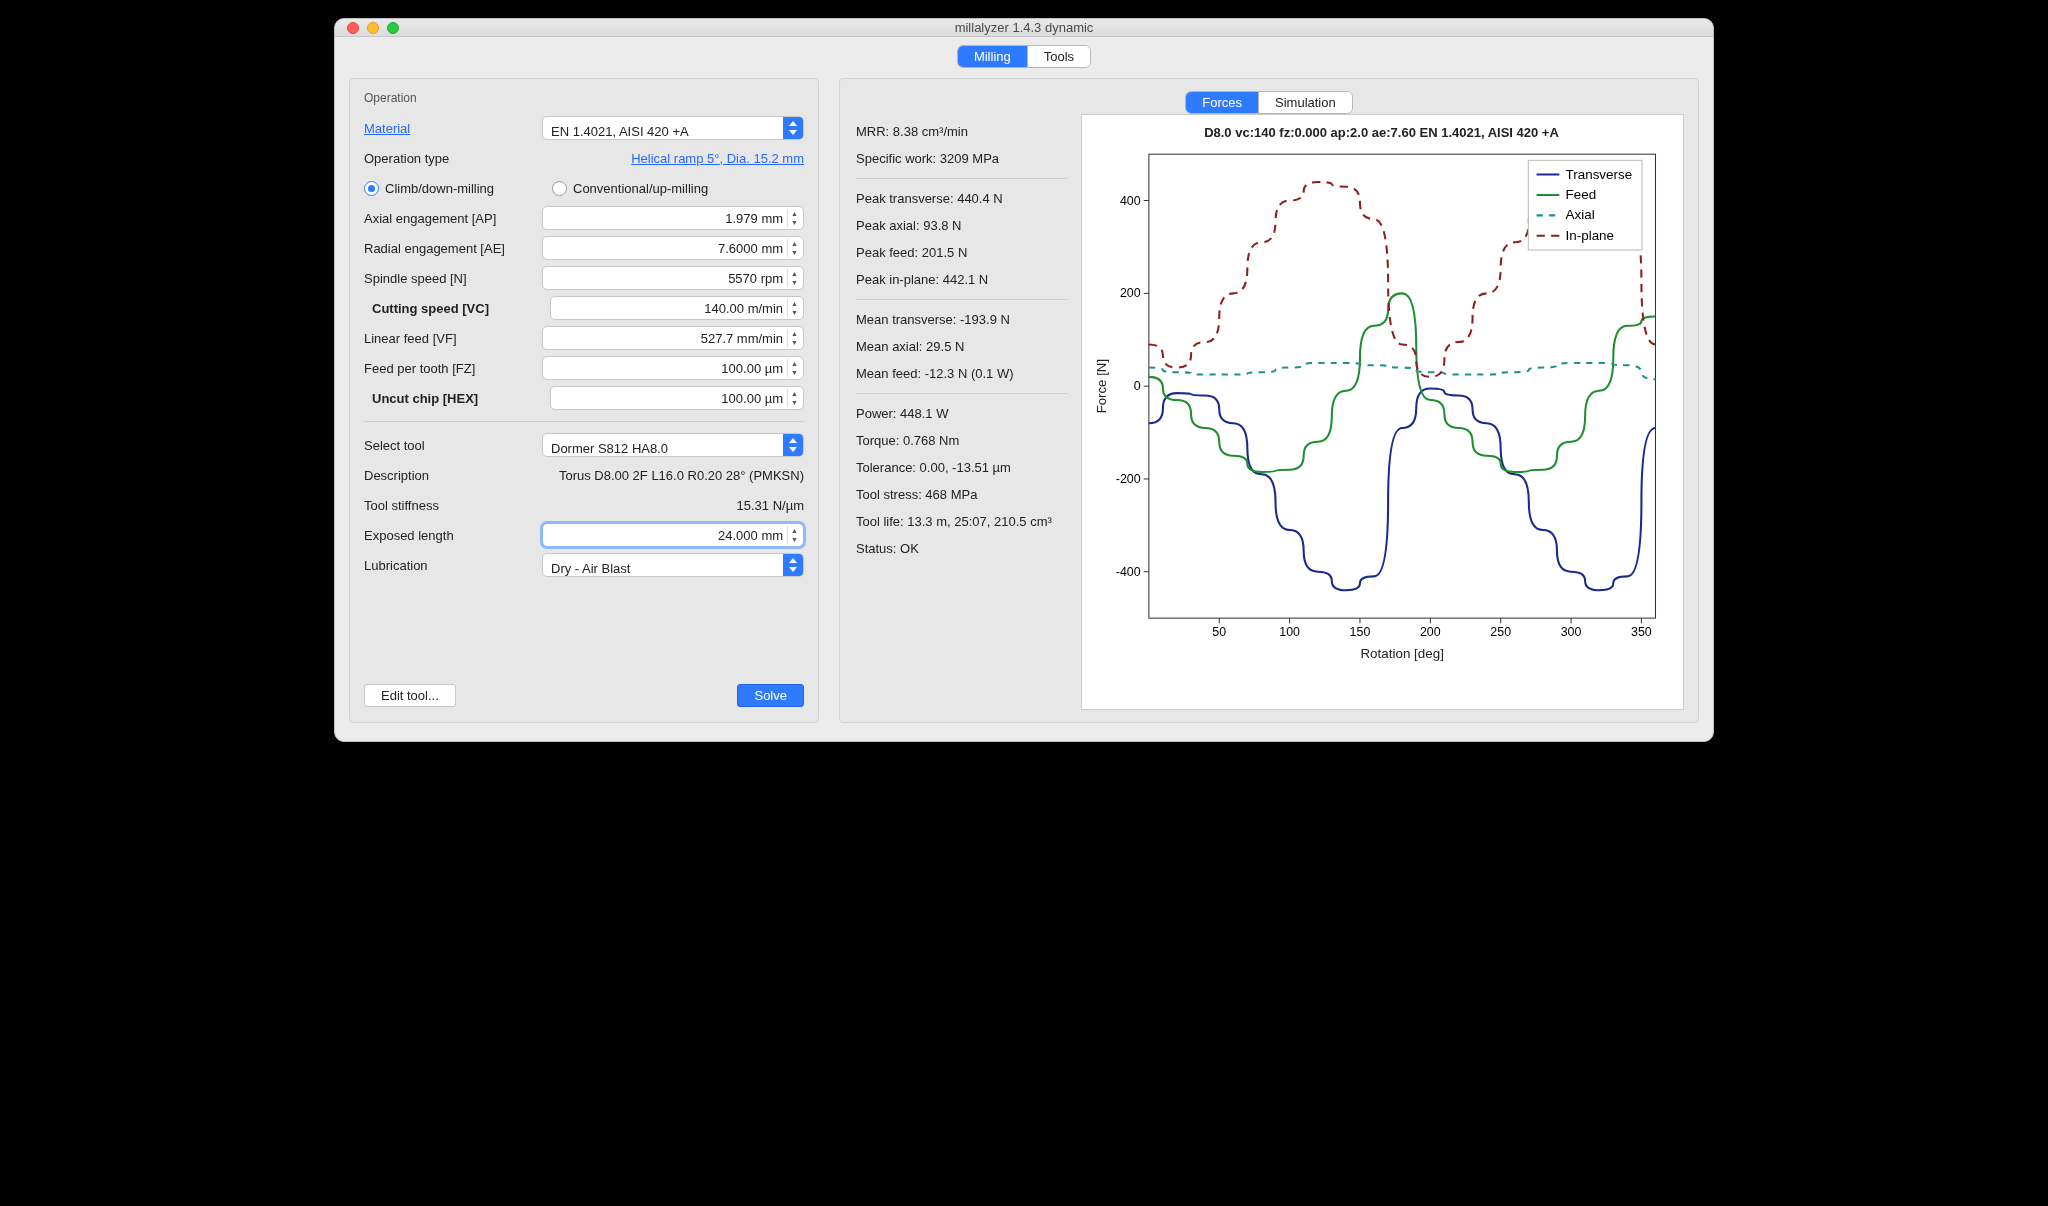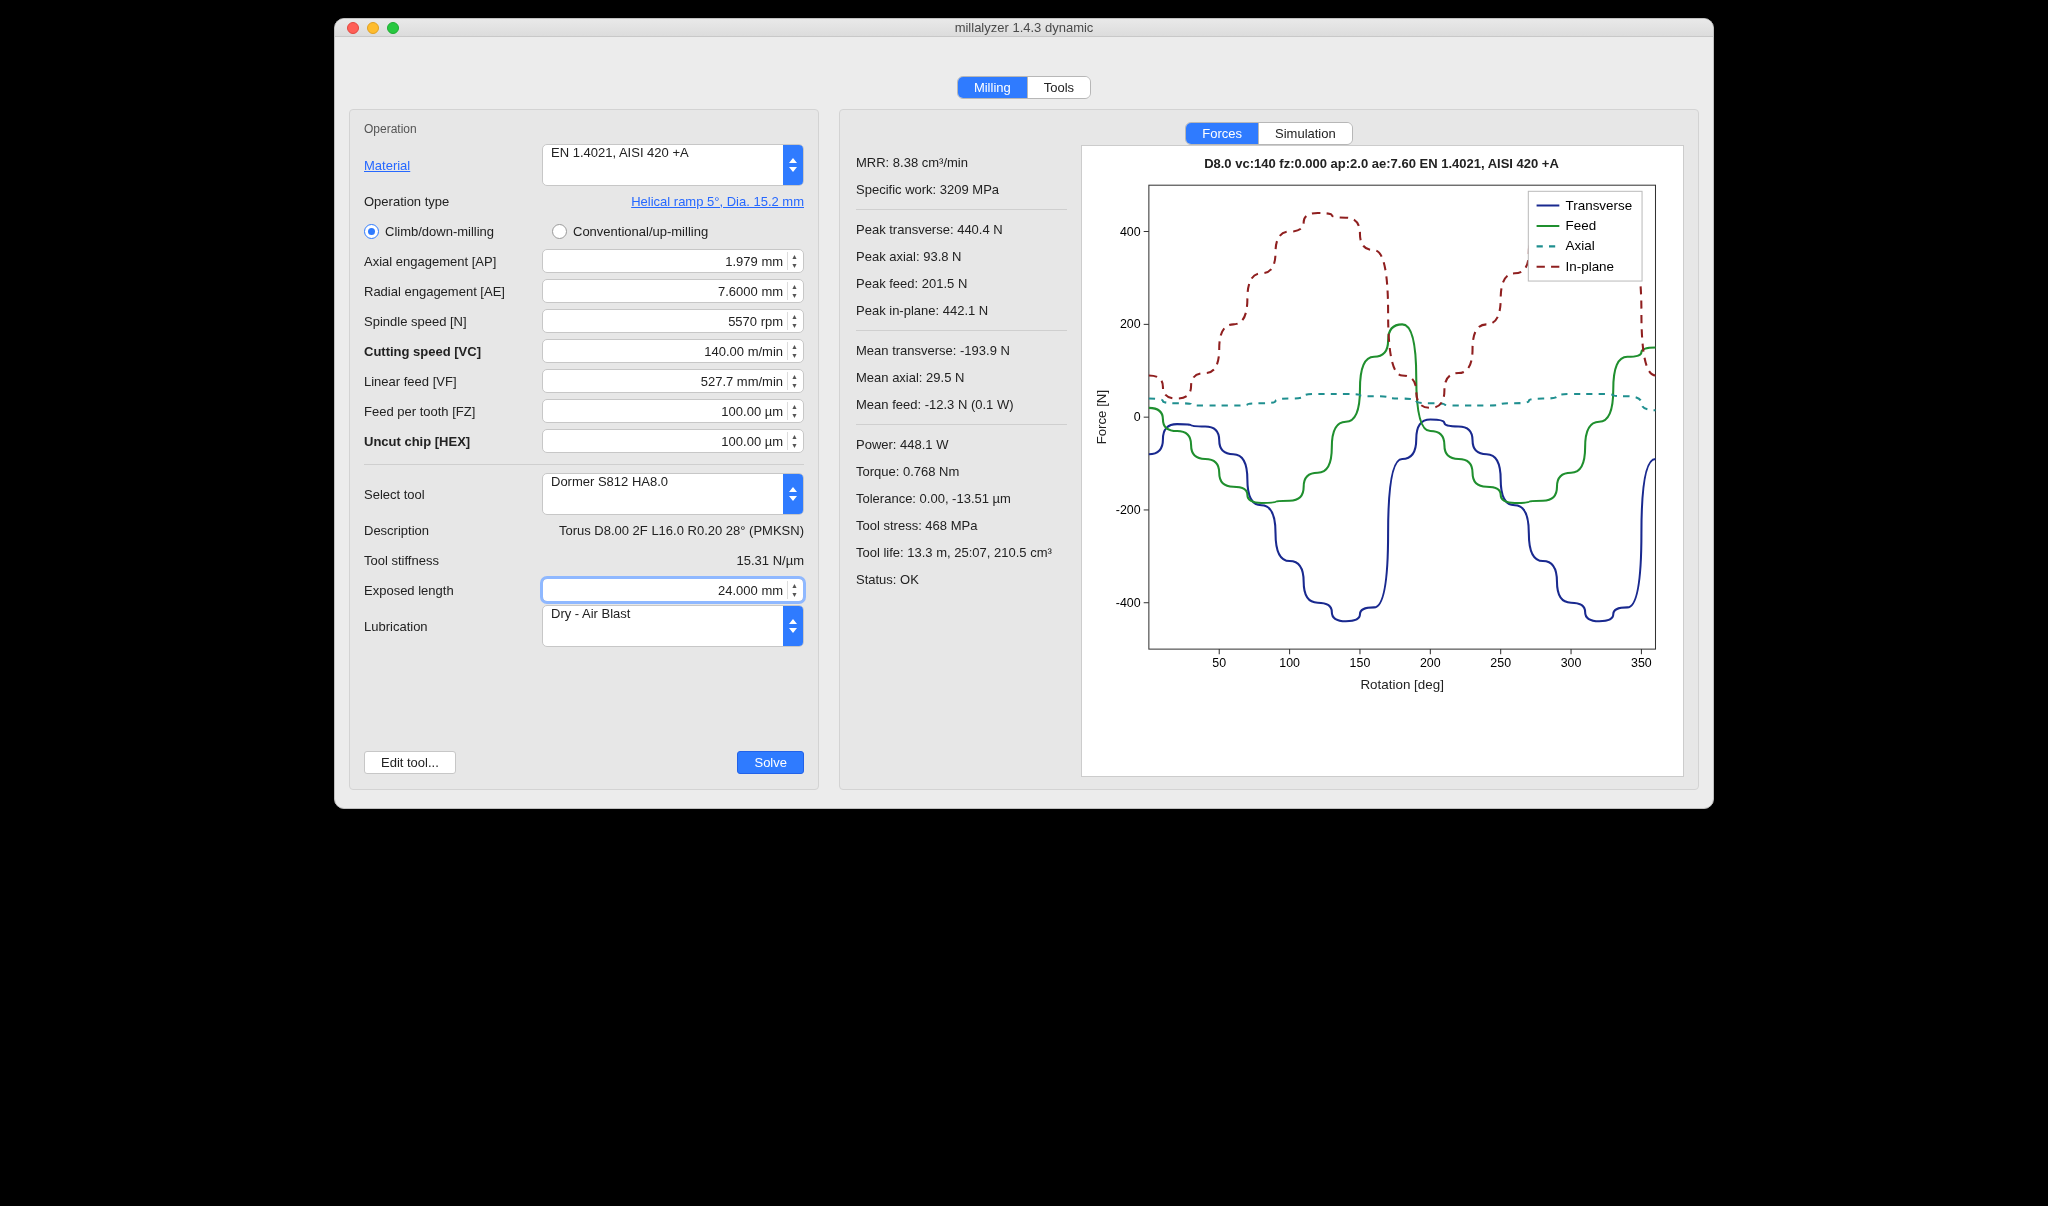--- a/index.html
+++ b/index.html
@@ -30,52 +30,52 @@
     align-items: center;
     position: relative;
   }
   .traffic { display: flex; gap: 8px; position: absolute; left: 12px; }
   .traffic > span { width: 12px; height: 12px; border-radius: 50%; display: inline-block; }
   .tl-close { background: #ff5f57; border: .5px solid #e1473f; }
   .tl-min   { background: #febc2e; border: .5px solid #dfa023; }
   .tl-max   { background: #28c840; border: .5px solid #1fab33; }
   .win-title { flex: 1; text-align: center; font-size: 13px; color: #4a4a4a; }
 
-  .main-tabs { display: flex; justify-content: center; padding: 8px 0 4px; margin-top: 31px; }
+  .main-tabs { display: flex; justify-content: center; padding: 8px 0 4px; }
   .seg { display: inline-flex; border-radius: 6px; overflow: hidden; border: 1px solid #b7b7b7; }
   .seg > div { padding: 3px 16px; font-size: 13px; background: #fff; cursor: default; }
   .seg > div.on { background: #2f7bff; color: #fff; }
   .seg > div + div { border-left: 1px solid #b7b7b7; }
 
   .content { display: flex; gap: 20px; padding: 6px 14px 18px; }
   .panel { background: #e7e7e7; border: 1px solid #d3d3d3; border-radius: 4px; padding: 12px 14px; }
   .left { width: 470px; }
   .right { flex: 1; display: flex; flex-direction: column; }
 
   .section-title { font-size: 12px; color: #555; margin-bottom: 8px; }
   .row { display: flex; align-items: center; min-height: 30px; gap: 8px; }
   .row > label { width: 170px; font-size: 13px; }
   .row > .val { flex: 1; text-align: right; font-size: 13px; }
   .link { color: #2668ff; text-decoration: underline; cursor: pointer; }
-  .bold { font-weight: 600; }
+  .bold { font-weight: 600; margin-left: 8px; }
 
   .input-stepper {
     flex: 1; display: flex; align-items: center;
     border: 1px solid #c7c7c7; background: #fff; border-radius: 5px;
     height: 24px; padding: 0 2px 0 8px;
   }
   .input-stepper.focused { outline: 3px solid #8fb8ff; outline-offset: -1px; }
   .input-stepper span { flex: 1; text-align: right; padding-right: 4px; font-size: 13px; }
   .stepper-btns { display: flex; flex-direction: column; border-left: 1px solid #ddd; }
   .stepper-btns div { font-size: 7px; line-height: 9px; color: #555; padding: 0 3px; cursor: default; }
 
   .select {
-    flex: 1; display: flex; align-items: flex-start; justify-content: space-between;
+    flex: 1; display: flex; align-items: flex-end; justify-content: space-between;
     background: #fff; border: 1px solid #c7c7c7; border-radius: 5px;
-    height: 42px; padding: 0 0 0 8px; overflow: hidden;
+    height: 24px; padding: 0 0 0 8px; overflow: hidden;
   }
   .select .chev { width: 20px; height: 100%; background: #2f7bff; display: flex; align-items: center; justify-content: center; }
   .select .chev svg { width: 10px; height: 14px; fill: #fff; }
 
   .radio-row { display: flex; gap: 18px; }
   .radio-row label { display: flex; align-items: center; gap: 6px; font-size: 13px; }
   .radio { width: 15px; height: 15px; border-radius: 50%; border: 1px solid #9a9a9a; background: #fff; display: inline-flex; align-items: center; justify-content: center; }
   .radio.on { border-color: #2f7bff; }
   .radio.on::after { content: ""; width: 7px; height: 7px; border-radius: 50%; background: #2f7bff; }
 

